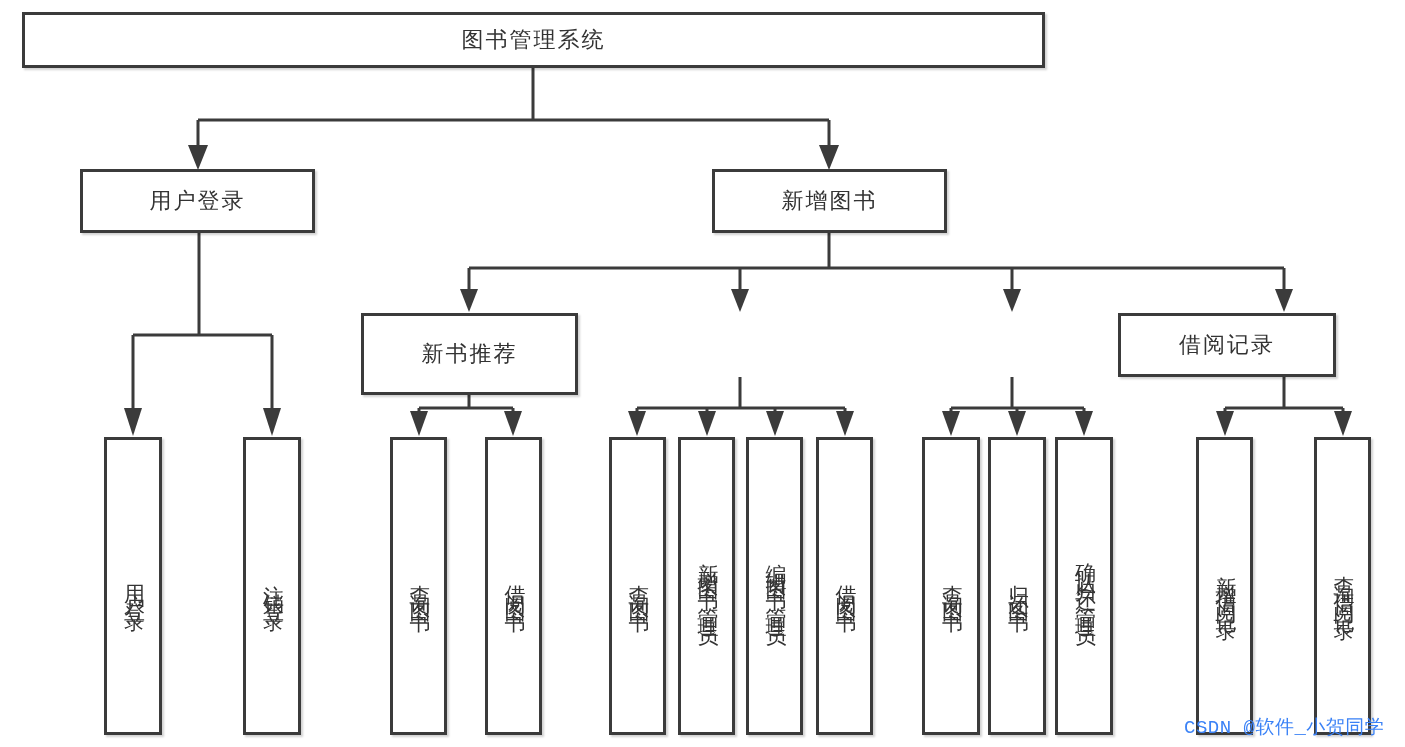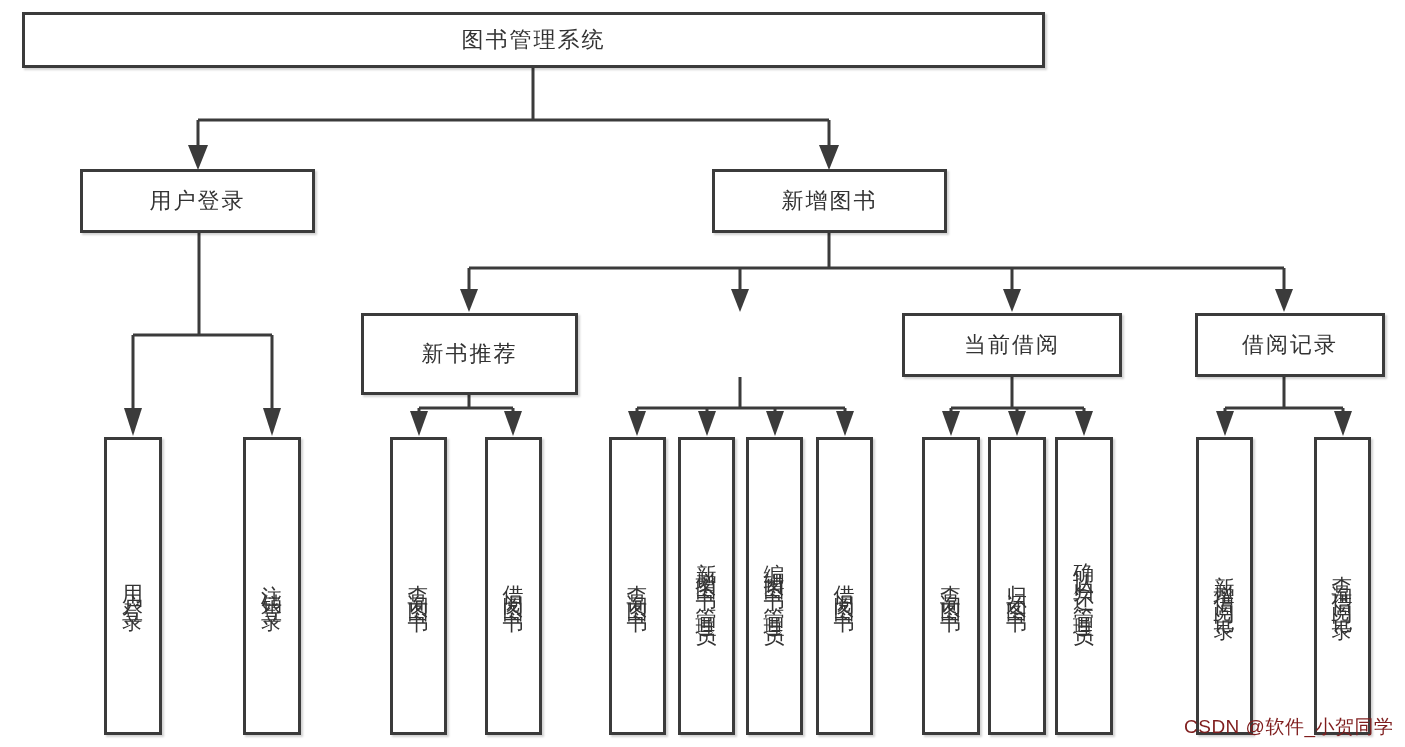--- a/index.html
+++ b/index.html
@@ -2,20 +2,21 @@
 <html><head>
 <meta charset="utf-8">
 <style>
   html,body{margin:0;padding:0;background:#ffffff;}
   body{font-family:"Liberation Sans",sans-serif;}
   .canvas{
     position:relative;
     width:1405px;height:747px;
     background:#ffffff;
     overflow:hidden;
+    font-family:Liberation Mono, monospace;
   }
   .connectors{position:absolute;left:0;top:0;width:1405px;height:747px;}
   .box{
     position:absolute;
     box-sizing:border-box;
     background:#ffffff;
     border:3px solid #3b3b3b;
     display:flex;align-items:center;justify-content:center;
     color:#333333;
     box-shadow:2px 2px 2px rgba(0,0,0,0.18);
@@ -31,21 +32,21 @@
     font-size:21px;
     letter-spacing:9px;
     line-height:1;
     white-space:nowrap;
   }
   .watermark{
     position:absolute;
     left:1184px;top:714px;
     font-size:19px;
     letter-spacing:0.5px;
-    color:#7f1d1d;
+    color:#3b82f6;
     white-space:nowrap;
   }
 </style>
 </head>
 <body>
 
 <div class="canvas">
 
   <svg class="connectors" viewBox="0 0 1405 747" xmlns="http://www.w3.org/2000/svg">
     <g stroke="#3b3b3b" stroke-width="3" fill="none">
@@ -94,24 +95,21 @@
   <div class="box" style="left:80px;top:169px;width:235px;height:64px">
     <span class="htext">用户登录</span>
   </div>
   <div class="box" style="left:712px;top:169px;width:235px;height:64px">
     <span class="htext">新增图书</span>
   </div>
 
   <div class="box" style="left:361px;top:313px;width:217px;height:82px">
     <span class="htext">新书推荐</span>
   </div>
-  <div class="box" style="left:902px;top:313px;width:220px;height:64px">
-    <span class="htext">当前借阅</span>
-  </div>
-  <div class="box" style="left:1195px;top:313px;width:190px;height:64px">
+  <div class="box" style="left:1118px;top:313px;width:218px;height:64px">
     <span class="htext">借阅记录</span>
   </div>
 
   <div class="box" style="left:104px;top:437px;width:58px;height:298px">
     <span class="vtext">用户登录</span>
   </div>
   <div class="box" style="left:243px;top:437px;width:58px;height:298px">
     <span class="vtext">注销登录</span>
   </div>
 

